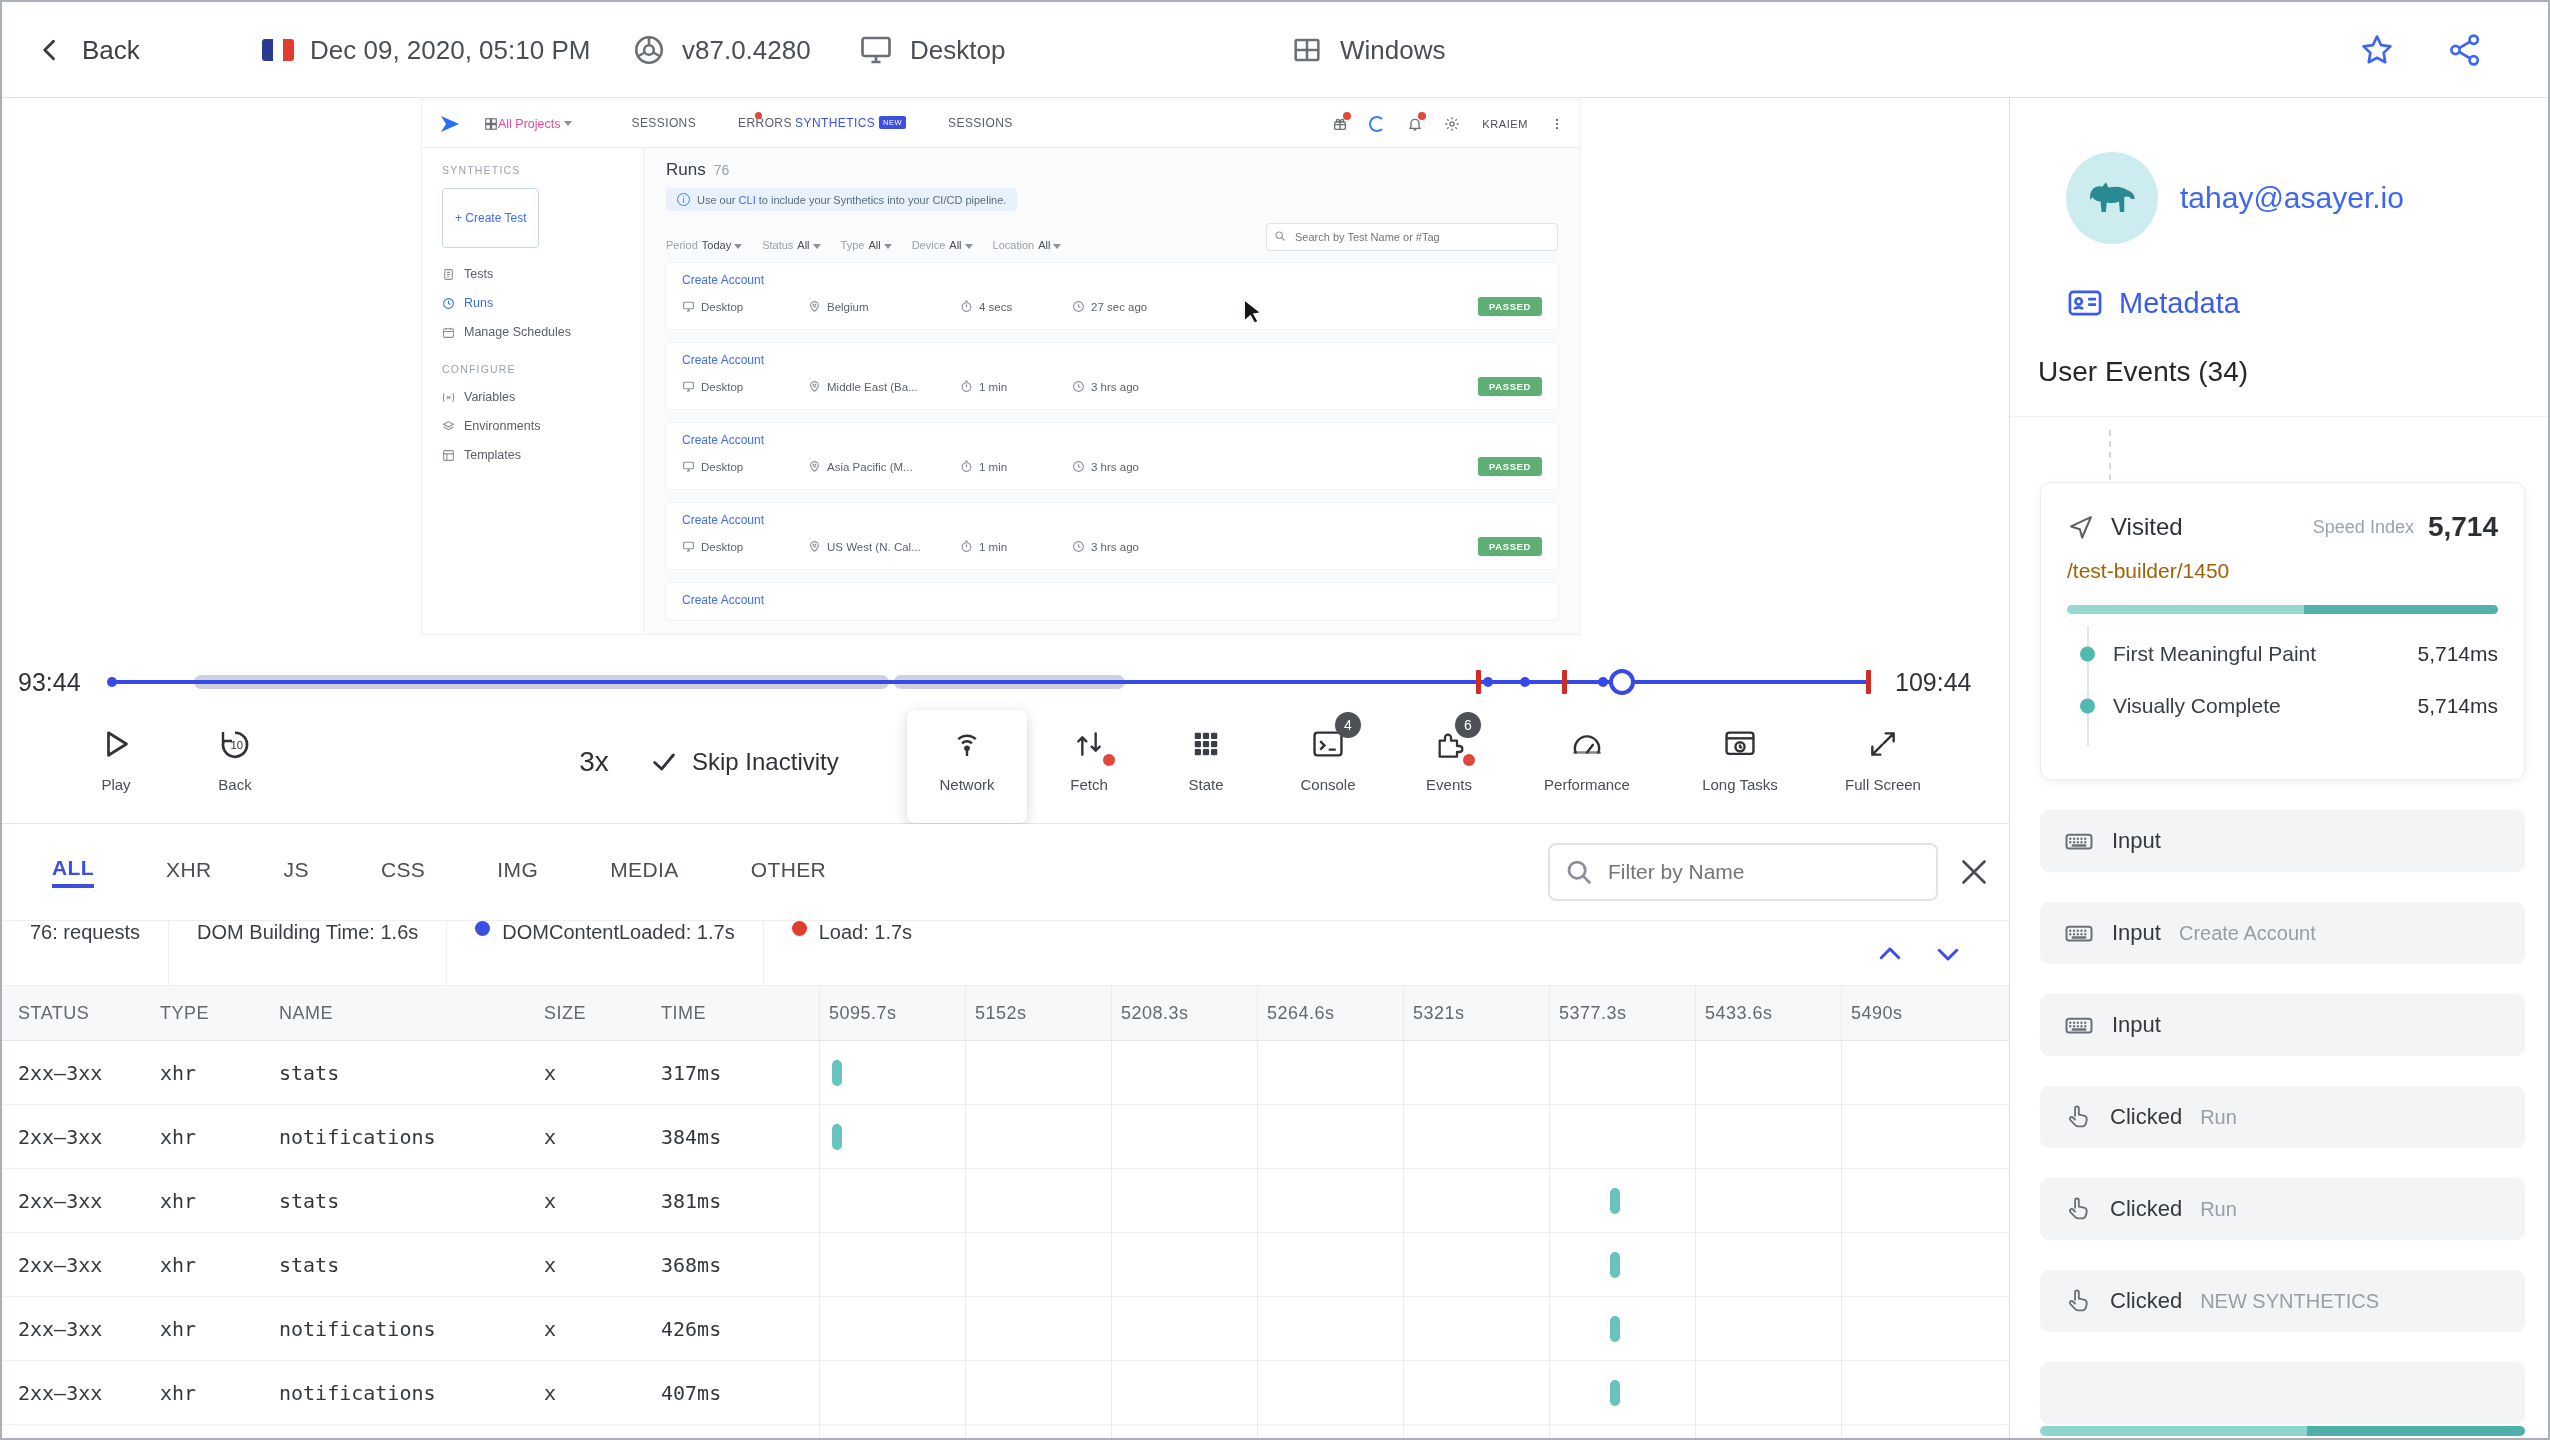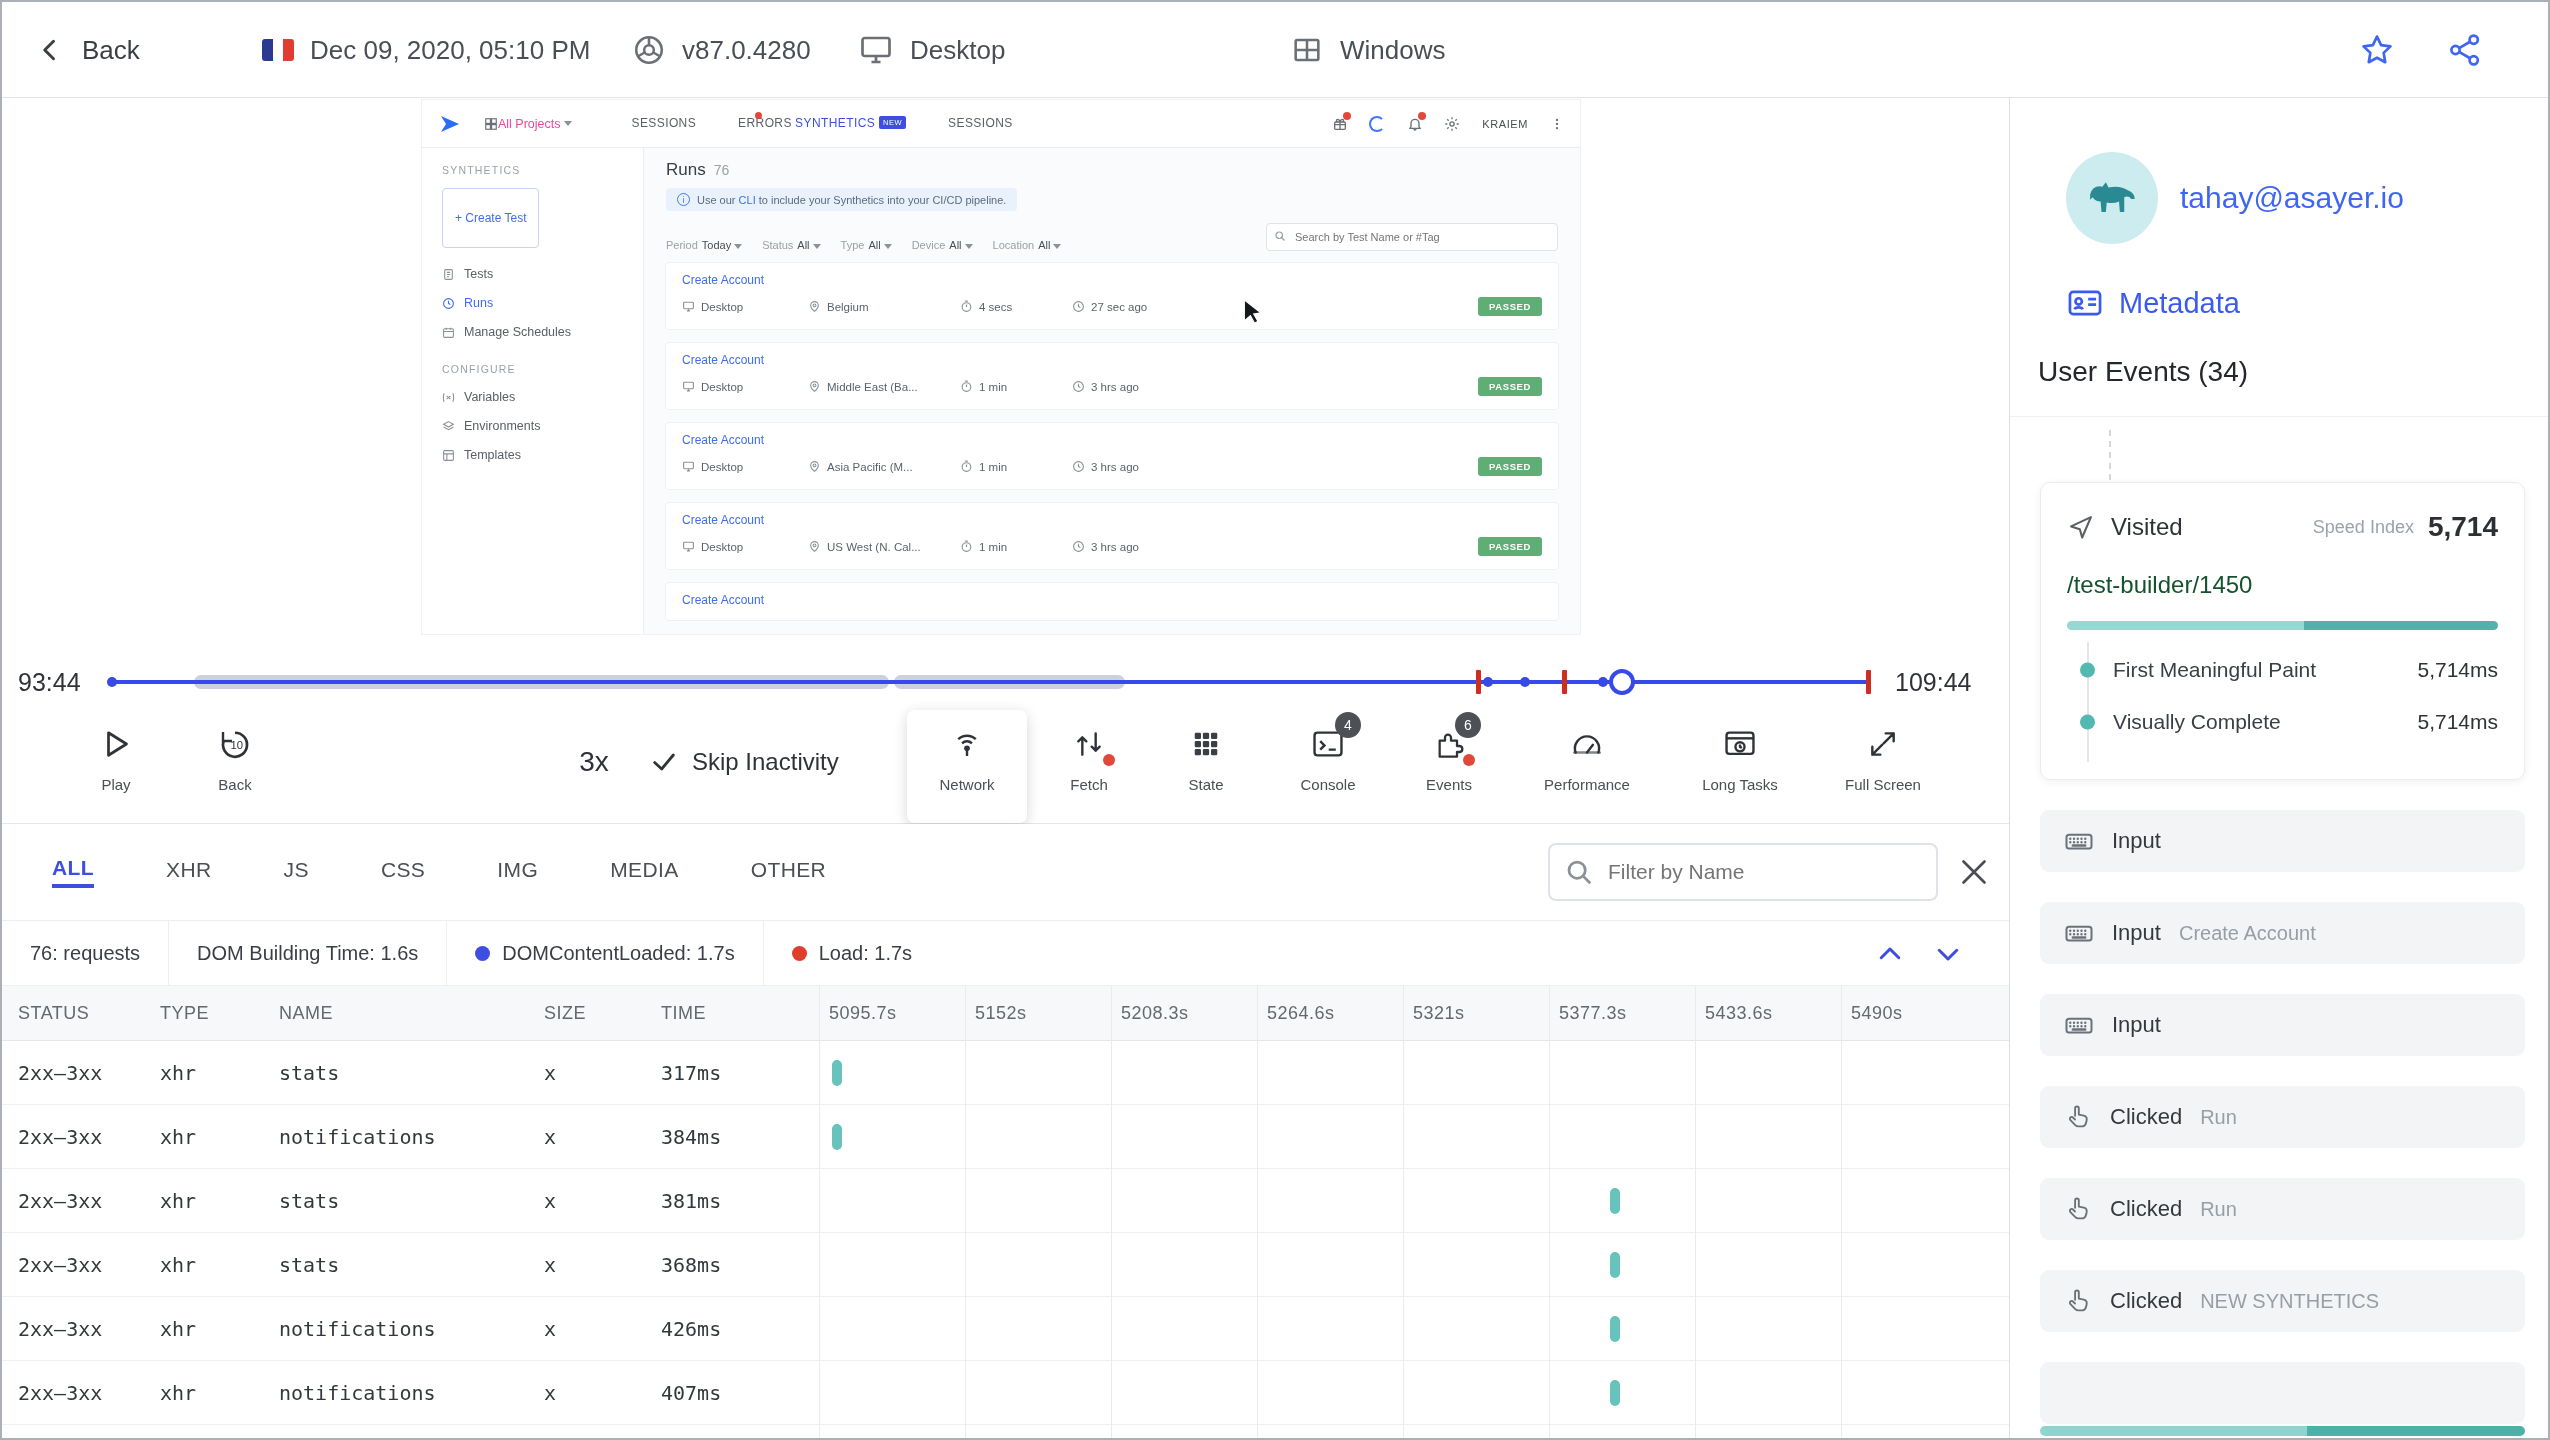--- a/index.html
+++ b/index.html
@@ -85,21 +85,21 @@
   
   .net{position:absolute;left:0;top:822px;width:2007px;height:618px;background:#fff}
   .net-tabs{position:absolute;left:0;top:0;width:100%;height:97px;display:flex;align-items:center;gap:72px;padding-left:50px;border-bottom:1px solid #eceef0;font-size:21px;letter-spacing:.4px;color:#4a4f55}
   .net-tab{cursor:pointer;padding-bottom:4px}
   .net-tab.active{color:#3c4fe0;border-bottom:4px solid #3c4fe0;font-weight:bold}
   .filter-wrap{position:absolute;left:1546px;top:19px;width:390px;height:58px}
   .filter-wrap input{width:100%;height:100%;border:2px solid #dfe2e7;border-radius:8px;padding:0 14px 0 58px;font-size:21px;color:#555;outline:none;font-family:"Liberation Sans",sans-serif}
   .filter-wrap svg{position:absolute;left:16px;top:14px}
   .net-close{position:absolute;left:1954px;top:30px;cursor:pointer;color:#4a4f55}
   .net-summary{position:absolute;left:0;top:97px;width:100%;height:65px;display:flex;align-items:stretch;border-bottom:1px solid #eceef0;font-size:20px;color:#3a3f45}
-  .sum-item{display:flex;align-items:center;gap:12px;padding:0 28px}
+  .sum-item{display:flex;gap:12px;padding:0 28px}
   .sum-item + .sum-item{border-left:1px solid #eceef0}
   .dot{width:15px;height:15px;border-radius:50%}
   .dot.blue{background:#3c4fe0}.dot.red{background:#e03e2d}
   .sort-chevrons{position:absolute;right:46px;top:0;height:65px;display:flex;align-items:center;gap:28px;color:#3c4fe0}
   .net-header{position:absolute;left:0;top:162px;width:100%;height:55px;background:#f7f8fa;border-bottom:1px solid #e4e6e9;font-size:18px;color:#63696f;letter-spacing:.5px}
   .hcell,.tcell{position:absolute;top:50%;transform:translateY(-50%)}
   .net-rows{position:absolute;left:0;top:217px;width:100%;height:401px;overflow:hidden}
   .net-row{position:relative;height:64px;border-bottom:1px solid #eef0f2}
   .net-row .cell{position:absolute;top:50%;transform:translateY(-50%);font-size:20px;color:#33383d}
   .row-track{position:absolute;left:817px;right:0;top:0;height:100%}
@@ -113,21 +113,21 @@
   .metadata{position:absolute;left:56px;top:186px;display:flex;align-items:center;gap:15px;color:#3b5bee;font-size:29px;cursor:pointer}
   .events-title{position:absolute;left:28px;top:258px;font-size:28px;color:#24282c}
   .panel-sep{position:absolute;left:0;right:0;top:318px;height:1px;background:#f0f1f3}
   .connector{position:absolute;left:99px;top:332px;height:50px;border-left:2px dashed #d4d7dc}
   .elist{position:absolute;left:30px;right:25px;top:384px;display:flex;flex-direction:column;gap:30px}
   .vcard{background:#fff;border:1px solid #ececf0;border-radius:10px;box-shadow:0 2px 8px rgba(0,0,0,.06);padding:28px 26px;min-height:298px;cursor:pointer}
   .vhead{display:flex;align-items:center;color:#2f3337}
   .vhead .vlabel{font-size:24px;margin-left:16px}
   .vhead .silab{margin-left:auto;font-size:18px;color:#9aa2ab;margin-right:14px}
   .vhead .sival{font-size:28px;color:#2c2f33;font-weight:600}
-  .vpath{margin-top:28px;font-size:24px;color:#14532d}
+  .vpath{margin-top:16px;font-size:21px;color:#a16207}
   .vbar{margin-top:22px;height:9px;border-radius:5px;overflow:hidden;display:flex}
   .vbar .s1{width:55%;background:#98d8d2}
   .vbar .s2{width:45%;background:#4fb3ab}
   .vmetrics{position:relative;margin-top:6px;padding-left:46px}
   .vmetrics::before{content:"";position:absolute;left:20px;top:-16px;height:120px;border-left:2px solid #e3e6ea}
   .vmrow{position:relative;display:flex;align-items:center;margin-top:28px;font-size:21px;color:#3a3f45}
   .vmrow .val{margin-left:auto;color:#2f3337}
   .vmrow::before{content:"";position:absolute;left:-33px;top:50%;transform:translateY(-50%);width:15px;height:15px;border-radius:50%;background:#52b8b0}
   .ecard{height:62px;background:#f2f4f6;border-radius:9px;display:flex;align-items:center;padding:0 24px;gap:18px;cursor:pointer}
   .ecard .elabel{font-size:22px;color:#35393d}

